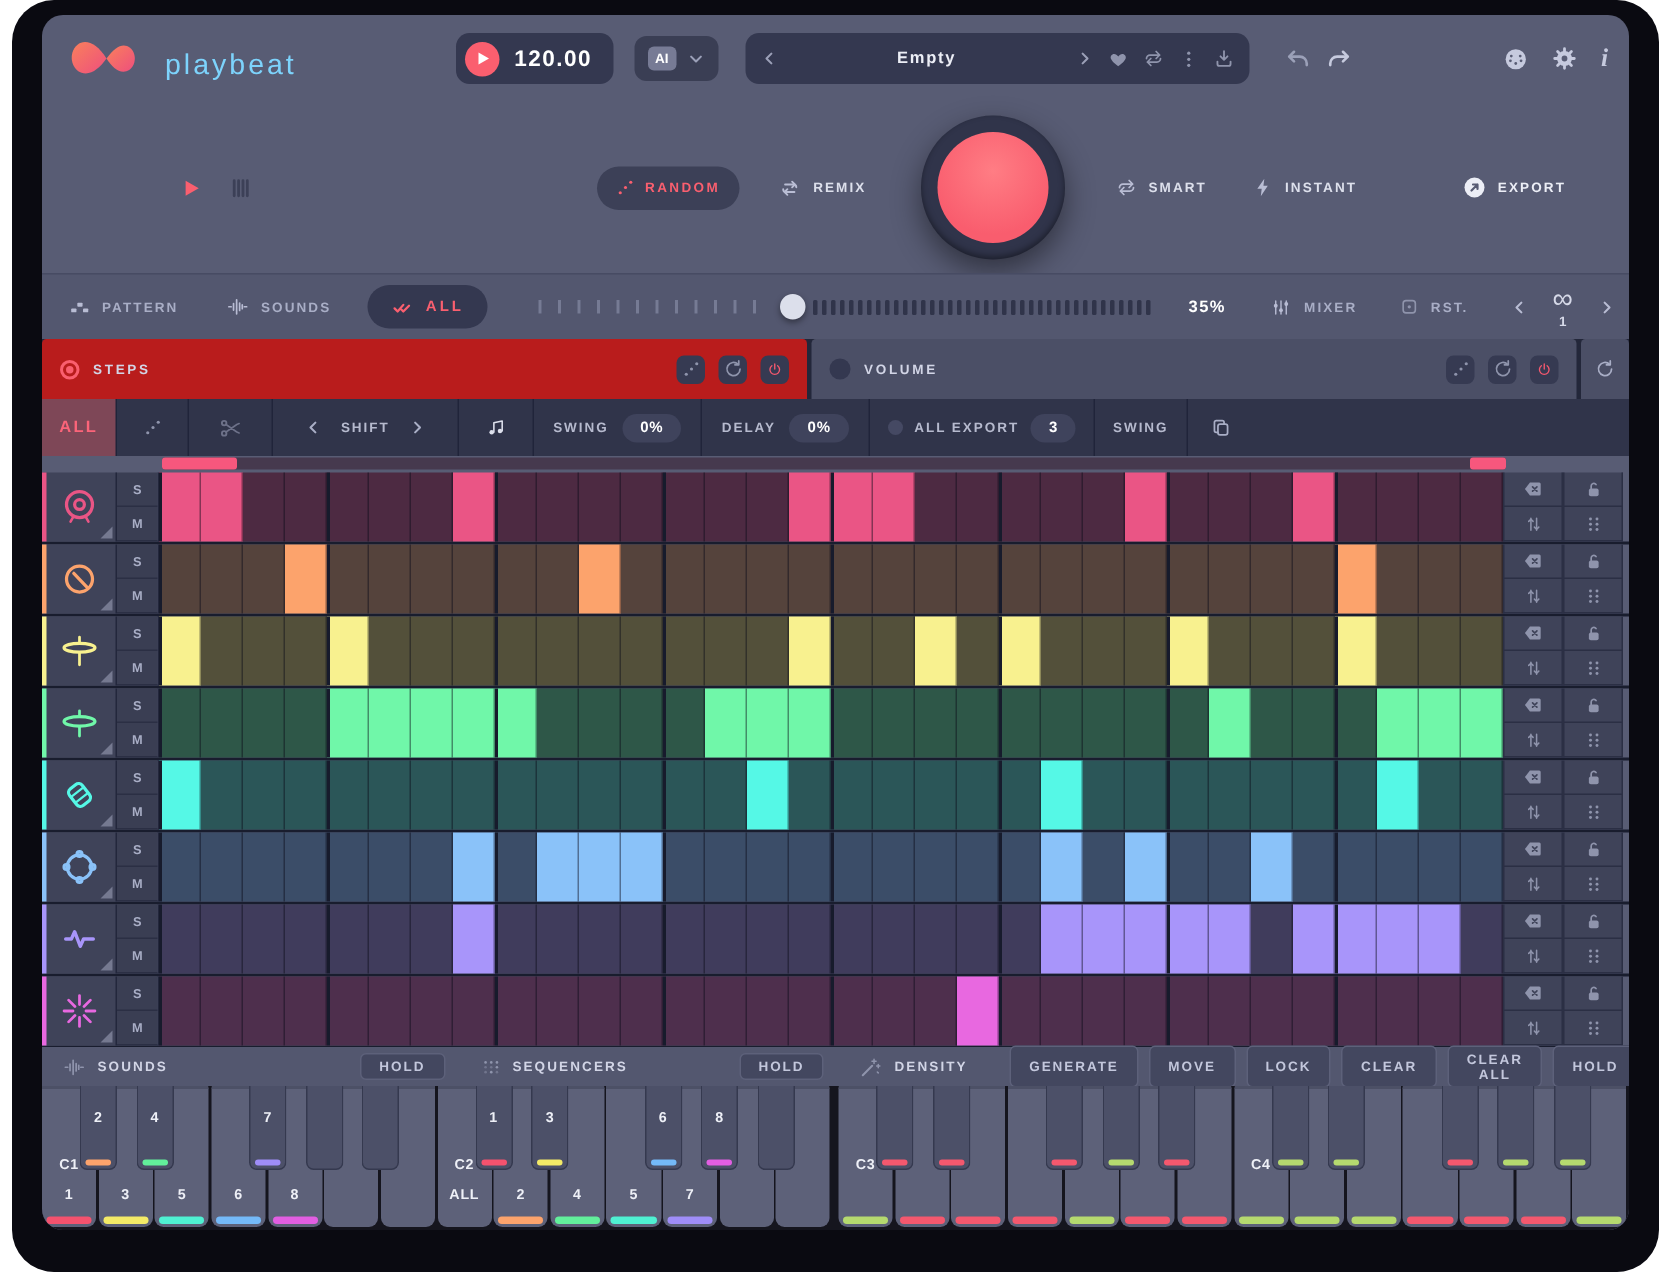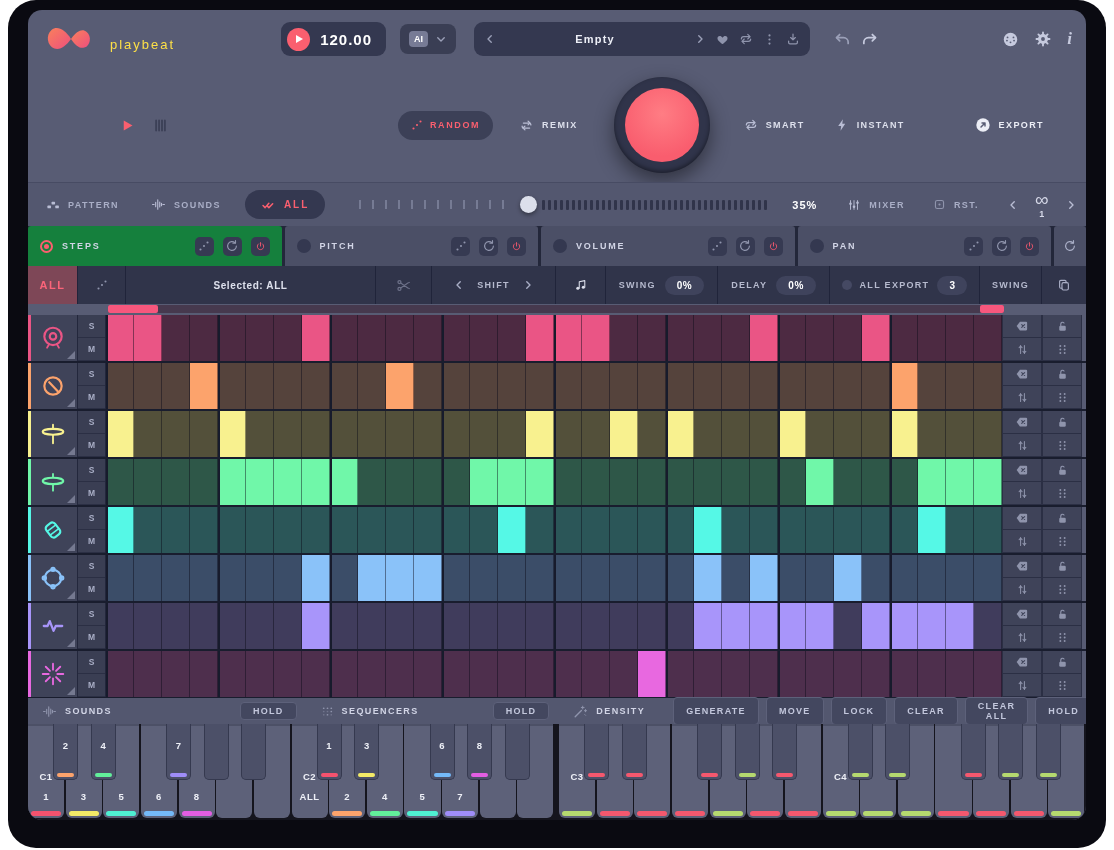--- a/index.html
+++ b/index.html
@@ -6,21 +6,21 @@
   *{box-sizing:border-box;}
   .frame{position:absolute;left:8px;top:0;width:1098px;height:848px;background:#0a0a11;border-radius:28px;}
   .app{position:absolute;left:20px;top:10px;width:1058px;height:810px;background:#585c74;border-radius:14px;overflow:hidden;}
   .lbl-dim{font-size:9px;font-weight:bold;letter-spacing:1.4px;color:#a9aec6;}
   .vdiv{width:1px;align-self:stretch;background:#464a62;margin:6px 0;}
   .ico{display:inline-flex;align-items:center;justify-content:center;color:#b9bdd4;}
   .ico svg{display:block;}
   
   .header{position:absolute;left:0;top:0;width:100%;height:58px;display:flex;align-items:center;padding:0 14px;gap:10px;}
   .logo-wrap{display:flex;align-items:center;gap:10px;}
-  .logo-text{color:#fde047;font-size:13px;letter-spacing:2px;font-weight:normal;margin-top:10px;}
+  .logo-text{color:#7dd3fc;font-size:19px;letter-spacing:2px;font-weight:normal;margin-top:10px;}
   .bpm-pill{margin-left:96px;display:flex;align-items:center;gap:10px;background:#343850;border-radius:9px;height:34px;padding:0 14px 0 6px;}
   .play-circ{width:23px;height:23px;border-radius:50%;background:#fa5f6f;display:flex;align-items:center;justify-content:center;}
   .play-circ .tri{width:0;height:0;border-left:7px solid #fff;border-top:4.5px solid transparent;border-bottom:4.5px solid transparent;margin-left:2px;}
   .bpm-val{color:#fff;font-size:15px;font-weight:bold;letter-spacing:1px;}
   .ai-btn{margin-left:4px;display:flex;align-items:center;gap:7px;background:#3a3e54;border-radius:8px;height:30px;padding:0 9px;}
   .ai-chip{background:#777b95;color:#fff;font-size:9px;font-weight:bold;border-radius:4px;padding:3px 5px;}
   .preset-pill{margin-left:8px;display:flex;align-items:center;background:#343850;border-radius:9px;height:34px;width:336px;padding:0 10px;gap:10px;}
   .preset-name{flex:1;text-align:center;color:#eceef6;font-size:11px;font-weight:bold;letter-spacing:1.2px;}
   .hdr-right{margin-left:auto;display:flex;align-items:center;gap:16px;}
   .info-i{color:#c6cade;font-family:"Liberation Serif",serif;font-style:italic;font-weight:bold;font-size:17px;}
@@ -40,21 +40,21 @@
   .tick{width:2px;height:9px;background:#8287a0;margin-right:11px;opacity:.75;}
   .knob{width:17px;height:17px;border-radius:50%;background:#dcdfeb;box-shadow:0 2px 4px rgba(0,0,0,.4);margin:0 5px;}
   .bar{width:3px;height:10px;background:#30344a;margin-right:3px;border-radius:1px;}
   .pct{color:#fff;font-size:11px;font-weight:bold;letter-spacing:1px;margin-left:12px;}
   .inf-stack{display:flex;flex-direction:column;align-items:center;line-height:1;margin:0 6px;}
   .inf-stack .inf{color:#d6d9e8;font-size:19px;}
   .inf-stack .pg{color:#d6d9e8;font-size:9px;font-weight:bold;margin-top:1px;}
   
   .tabs{position:absolute;left:0;top:216px;width:100%;height:40px;background:#23273a;display:flex;gap:3px;}
   .tab{flex:1;background:#4b4f66;display:flex;align-items:center;padding:0 12px;gap:9px;border-radius:3px 3px 0 0;}
-  .tab.active{background:#15803d;}
+  .tab.active{background:#b91c1c;}
   .tab .tname{flex:1;font-size:9px;font-weight:bold;letter-spacing:1.8px;color:#d2d5e6;}
   .tab-dot{width:14px;height:14px;border-radius:50%;background:#343850;}
   .tab-radio{width:13px;height:13px;border-radius:50%;border:2.5px solid #fa5f6f;display:flex;align-items:center;justify-content:center;}
   .tab-radio i{width:5px;height:5px;border-radius:50%;background:#fa5f6f;}
   .mini{width:19px;height:19px;border-radius:5px;background:#363a52;display:flex;align-items:center;justify-content:center;color:#8f94ac;}
   .mini.pwr{color:#f4586e;}
   .tab-sync{width:32px;background:#4b4f66;display:flex;align-items:center;justify-content:center;color:#a9aec6;border-radius:3px 3px 0 0;}
   
   .toolbar{position:absolute;left:0;top:256px;width:100%;height:38px;background:#30344a;display:flex;align-items:stretch;}
   .seg{display:flex;align-items:center;justify-content:center;gap:8px;border-right:1px solid #20243a;padding:0 8px;}
@@ -401,67 +401,21 @@
           </span>
           <span class="mini pwr">
             <svg width="11" height="11" viewBox="0 0 24 24" fill="none" stroke="currentColor" stroke-width="2" stroke-linecap="round" stroke-linejoin="round">
               <path d="M12 3.5v7.5"></path>
               <path d="M7.8 6.2a7 7 0 1 0 8.4 0"></path>
             </svg>
           </span>
         </div>
         <div class="tab">
           <span class="tab-dot"></span>
-          <span class="tname">PITCH</span>
-          <span class="mini">
-            <svg width="12" height="12" viewBox="0 0 24 24" fill="none" stroke="currentColor" stroke-width="2" stroke-linecap="round" stroke-linejoin="round">
-              <circle cx="5" cy="19" r="2.1" fill="currentColor" stroke="none"></circle>
-              <circle cx="12" cy="12" r="2.1" fill="currentColor" stroke="none"></circle>
-              <circle cx="19" cy="5" r="2.1" fill="currentColor" stroke="none"></circle>
-            </svg>
-          </span>
-          <span class="mini">
-            <svg width="14" height="14" viewBox="0 0 24 24" fill="none" stroke="currentColor" stroke-width="2" stroke-linecap="round" stroke-linejoin="round">
-              <path d="M19.5 12a7.5 7.5 0 1 1-2.2-5.3"></path>
-              <path d="M18 2.8v4.4h-4.4"></path>
-            </svg>
-          </span>
-          <span class="mini pwr">
-            <svg width="11" height="11" viewBox="0 0 24 24" fill="none" stroke="currentColor" stroke-width="2" stroke-linecap="round" stroke-linejoin="round">
-              <path d="M12 3.5v7.5"></path>
-              <path d="M7.8 6.2a7 7 0 1 0 8.4 0"></path>
-            </svg>
-          </span>
-        </div>
-        <div class="tab">
-          <span class="tab-dot"></span>
           <span class="tname">VOLUME</span>
-          <span class="mini">
-            <svg width="12" height="12" viewBox="0 0 24 24" fill="none" stroke="currentColor" stroke-width="2" stroke-linecap="round" stroke-linejoin="round">
-              <circle cx="5" cy="19" r="2.1" fill="currentColor" stroke="none"></circle>
-              <circle cx="12" cy="12" r="2.1" fill="currentColor" stroke="none"></circle>
-              <circle cx="19" cy="5" r="2.1" fill="currentColor" stroke="none"></circle>
-            </svg>
-          </span>
-          <span class="mini">
-            <svg width="14" height="14" viewBox="0 0 24 24" fill="none" stroke="currentColor" stroke-width="2" stroke-linecap="round" stroke-linejoin="round">
-              <path d="M19.5 12a7.5 7.5 0 1 1-2.2-5.3"></path>
-              <path d="M18 2.8v4.4h-4.4"></path>
-            </svg>
-          </span>
-          <span class="mini pwr">
-            <svg width="11" height="11" viewBox="0 0 24 24" fill="none" stroke="currentColor" stroke-width="2" stroke-linecap="round" stroke-linejoin="round">
-              <path d="M12 3.5v7.5"></path>
-              <path d="M7.8 6.2a7 7 0 1 0 8.4 0"></path>
-            </svg>
-          </span>
-        </div>
-        <div class="tab">
-          <span class="tab-dot"></span>
-          <span class="tname">PAN</span>
           <span class="mini">
             <svg width="12" height="12" viewBox="0 0 24 24" fill="none" stroke="currentColor" stroke-width="2" stroke-linecap="round" stroke-linejoin="round">
               <circle cx="5" cy="19" r="2.1" fill="currentColor" stroke="none"></circle>
               <circle cx="12" cy="12" r="2.1" fill="currentColor" stroke="none"></circle>
               <circle cx="19" cy="5" r="2.1" fill="currentColor" stroke="none"></circle>
             </svg>
           </span>
           <span class="mini">
             <svg width="14" height="14" viewBox="0 0 24 24" fill="none" stroke="currentColor" stroke-width="2" stroke-linecap="round" stroke-linejoin="round">
               <path d="M19.5 12a7.5 7.5 0 1 1-2.2-5.3"></path>
@@ -486,23 +440,20 @@
   <div class="toolbar">
     <div class="seg tb-all">ALL</div>
     <div class="seg" style="width:48px">
           <span class="ico" style="color:#8f94ac">
             <svg width="12" height="12" viewBox="0 0 24 24" fill="none" stroke="currentColor" stroke-width="2" stroke-linecap="round" stroke-linejoin="round">
               <circle cx="5" cy="19" r="2.1" fill="currentColor" stroke="none"></circle>
               <circle cx="12" cy="12" r="2.1" fill="currentColor" stroke="none"></circle>
               <circle cx="19" cy="5" r="2.1" fill="currentColor" stroke="none"></circle>
             </svg>
           </span>
-        </div>
-    <div class="seg" style="flex:1">
-          <span style="font-size:10px;font-weight:bold;color:#dde0ec;letter-spacing:.6px">Selected: ALL</span>
         </div>
     <div class="seg" style="width:56px">
           <span class="ico" style="color:#6d7189">
             <svg width="15" height="15" viewBox="0 0 24 24" fill="none" stroke="currentColor" stroke-width="2" stroke-linecap="round" stroke-linejoin="round">
               <circle cx="5.5" cy="6.5" r="2.4"></circle>
               <circle cx="5.5" cy="17.5" r="2.4"></circle>
               <path d="M7.5 8L19 16M7.5 16L19 8M19 8l2.5-1M19 16l2.5 1" stroke-width="1.7"></path>
             </svg>
           </span>
         </div>

